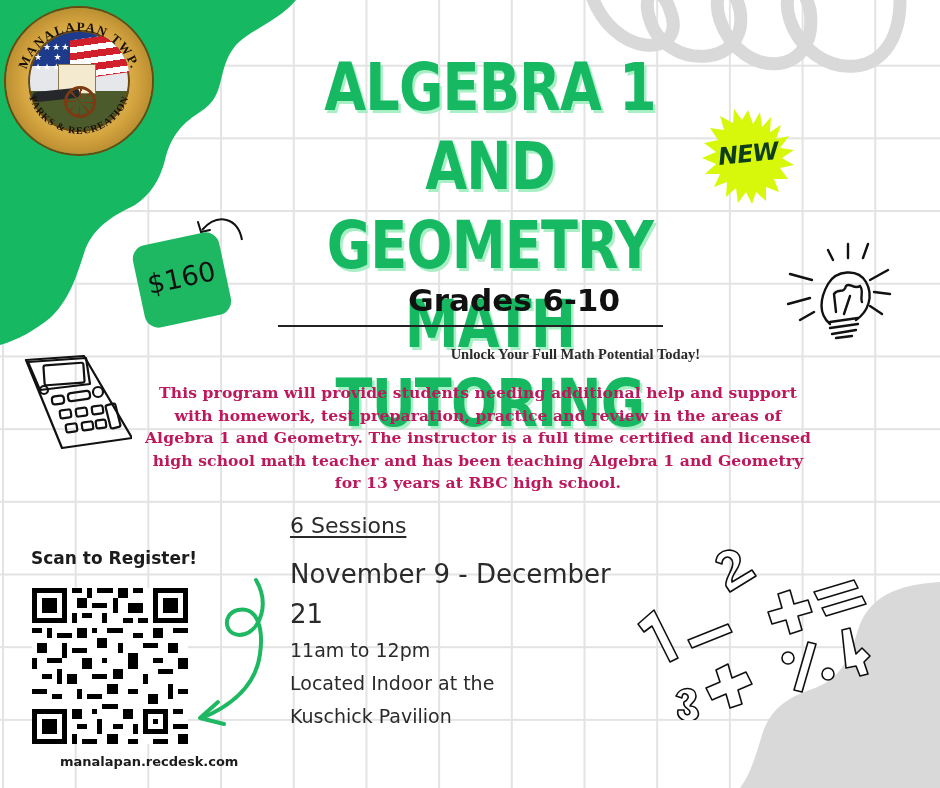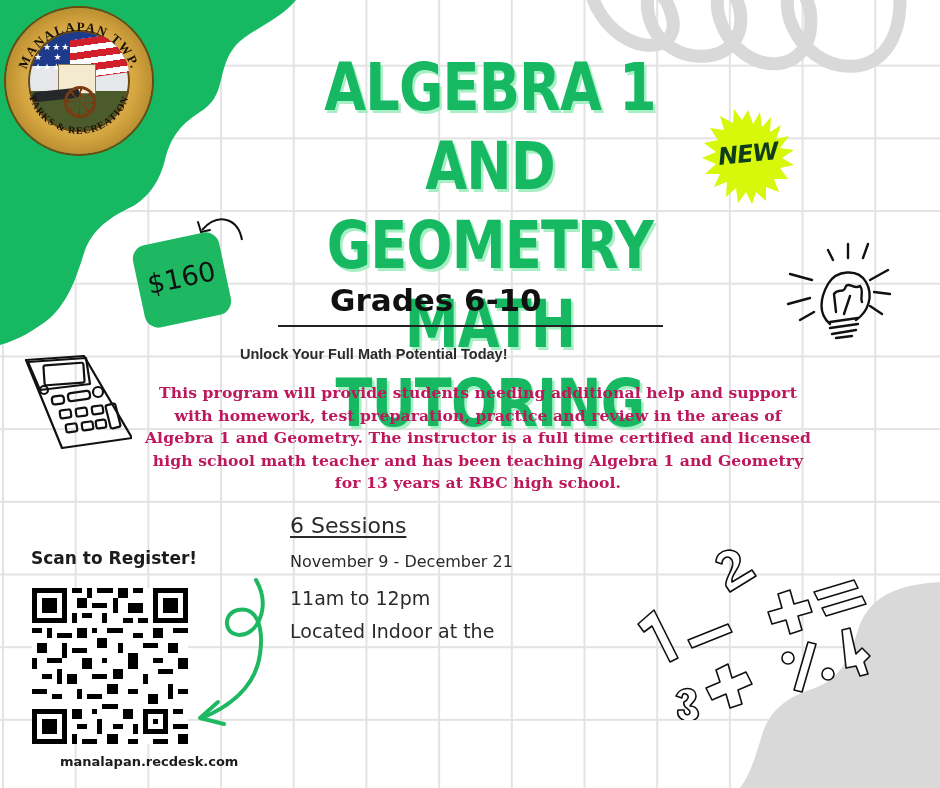--- a/index.html
+++ b/index.html
@@ -80,46 +80,46 @@
     background: #1fb862; transform: rotate(-12deg);
   }
   #price-text {
     position: absolute; left: 0; top: 24px; width: 88px; text-align: center;
     font-size: 27px; color: #111; font-family: "DejaVu Sans", sans-serif;
   }
   #price-arrow { left: 192px; top: 208px; width: 60px; height: 40px; }
 
   
   #grades {
-    left: 330px; top: 282px; width: 290px; text-align: left;
+    left: 330px; top: 282px; width: 290px; text-align: right;
     font-family: "DejaVu Sans", sans-serif; font-weight: bold; font-size: 31px; color: #111;
   }
   #grades-rule { left: 278px; top: 325px; width: 385px; height: 1.5px; background: #222; }
 
   #tagline {
-    left: 240px; top: 346px; width: 460px; text-align: left;
-    font-family: Liberation Sans, sans-serif; font-weight: bold; font-size: 14.5px; color: #2a2a2a;
+    left: 240px; top: 346px; width: 460px; text-align: right;
+    font-family: Liberation Serif, serif; font-weight: bold; font-size: 14.5px; color: #2a2a2a;
   }
 
   #description {
     left: 138px; top: 382px; width: 680px; text-align: center;
     font-family: "DejaVu Serif", serif; font-size: 15.6px; line-height: 22.5px; color: #be185d;
     letter-spacing: 0.1px; font-weight: bold;
   }
 
   #calculator { left: 22px; top: 352px; width: 110px; height: 100px; }
   #bulb { left: 778px; top: 232px; width: 130px; height: 110px; }
 
   
   #details {
     left: 290px; top: 510px; width: 360px; text-align: left; color: #2a2a2a;
     font-family: "DejaVu Sans", sans-serif; font-weight: normal;
   }
   #sessions { font-size: 22px; text-decoration: underline; text-underline-offset: 3px; line-height: 32px; }
-  #dates { font-size: 16px; line-height: 40px; margin-top: 0px; }
+  #dates { font-size: 26px; line-height: 40px; margin-top: 12px; }
   .detail-line { font-size: 19px; line-height: 33px; }
 
   
   #scan-label {
     left: 31px; top: 548px; font-family: "DejaVu Sans", sans-serif; font-weight: bold;
     font-size: 17px; color: #1c1c1c;
   }
   #qr { left: 32px; top: 588px; width: 156px; height: 156px; }
   #qr-arrow { left: 190px; top: 574px; width: 90px; height: 160px; }
   #website {
@@ -228,20 +228,21 @@
   </g>
 </svg>
 
 <div id="description" class="abs">This program will provide students needing additional help and support with homework, test preparation, practice and review in the areas of Algebra 1 and Geometry. The instructor is a full time certified and licensed high school math teacher and has been teaching Algebra 1 and Geometry for 13 years at RBC high school.</div>
 
 <div id="details" class="abs">
   <div id="sessions">6 Sessions</div>
   <div id="dates">November 9 - December 21</div>
   <div class="detail-line">11am to 12pm</div>
   <div class="detail-line">Located Indoor at the</div>
+  <div class="detail-line">Kuschick Pavilion</div>
 </div>
 
 <div id="scan-label" class="abs">Scan to Register!</div>
 <svg id="qr" class="abs" viewBox="0 0 31 31" shape-rendering="crispEdges">
   <rect width="31" height="31" fill="#ffffff"></rect>
   <g fill="#000">
 
     <path d="M0 0h7v7h-7z M1 1v5h5v-5z M2 2h3v3h-3z" fill-rule="evenodd"></path>
     <path d="M24 0h7v7h-7z M25 1v5h5v-5z M26 2h3v3h-3z" fill-rule="evenodd"></path>
     <path d="M0 24h7v7h-7z M1 25v5h5v-5z M2 26h3v3h-3z" fill-rule="evenodd"></path>

